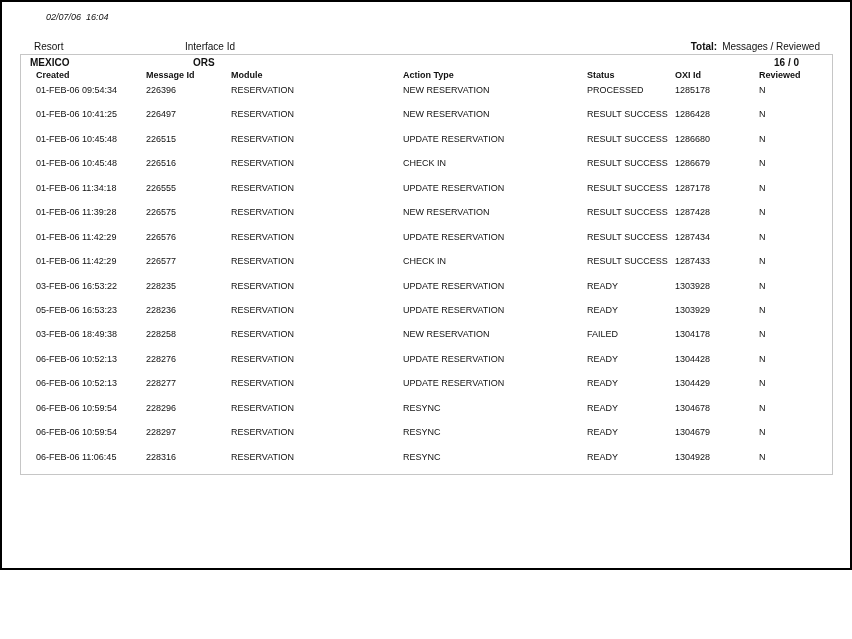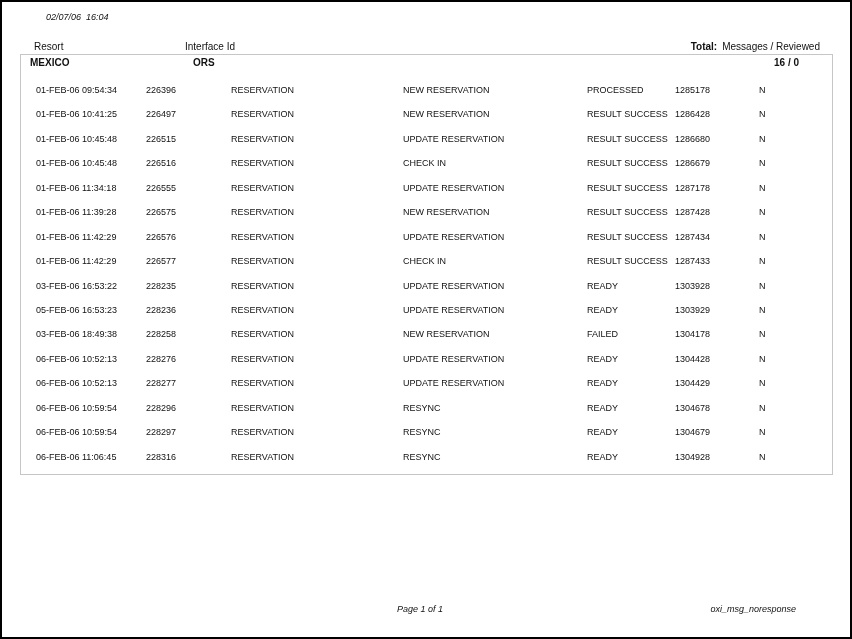--- a/index.html
+++ b/index.html
@@ -1,18 +1,18 @@
 <!DOCTYPE html>
 <html><head>
 <meta charset="utf-8">
 <style>
   html,body{margin:0;padding:0;background:#ffffff;}
   .page{
     position:relative;
-    width:852px;height:639px;
+    width:852px;height:570px;
     box-sizing:border-box;
     border:2px solid #000000;
     background:#ffffff;
     overflow:hidden;
     font-family:"Liberation Sans","DejaVu Sans",sans-serif;
     color:#111111;
     font-size:9px;
   }
   .b{font-weight:700;margin-left:48px;}
   .abs{position:absolute;}
@@ -58,20 +58,29 @@
   <div class="abs total-line">
     <span class="b">Total:</span><span class="cap">Messages / Reviewed</span>
   </div>
 
   <div class="abs tablebox"></div>
 
   <div class="abs grp grp-resort">MEXICO</div>
   <div class="abs grp grp-iface">ORS</div>
   <div class="abs grp grp-total">16 / 0</div>
 
+  <div class="abs cols">
+    <span class="c0">Created</span>
+    <span class="c1">Message Id</span>
+    <span class="c2">Module</span>
+    <span class="c3">Action Type</span>
+    <span class="c4">Status</span>
+    <span class="c5">OXI Id</span>
+    <span class="c6">Reviewed</span>
+  </div>
 
   <div class="abs rows" id="rows">
       <div class="row">
         <span class="c0">01-FEB-06 09:54:34</span>
         <span class="c1">226396</span>
         <span class="c2">RESERVATION</span>
         <span class="c3">NEW RESERVATION</span>
         <span class="c4">PROCESSED</span>
         <span class="c5">1285178</span>
         <span class="c6">N</span>

